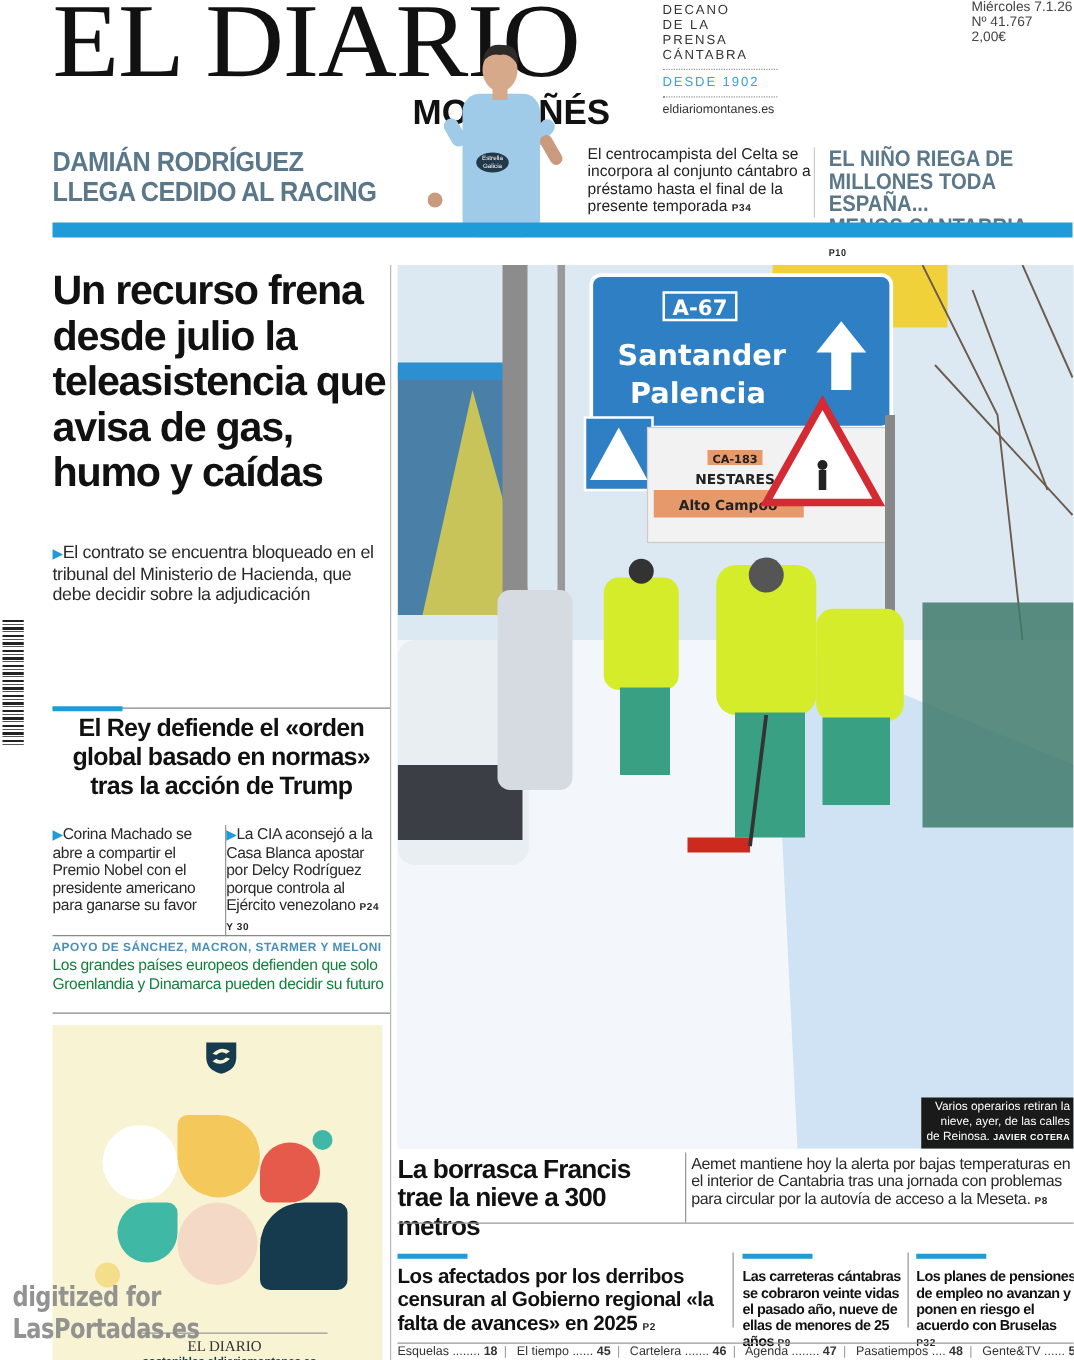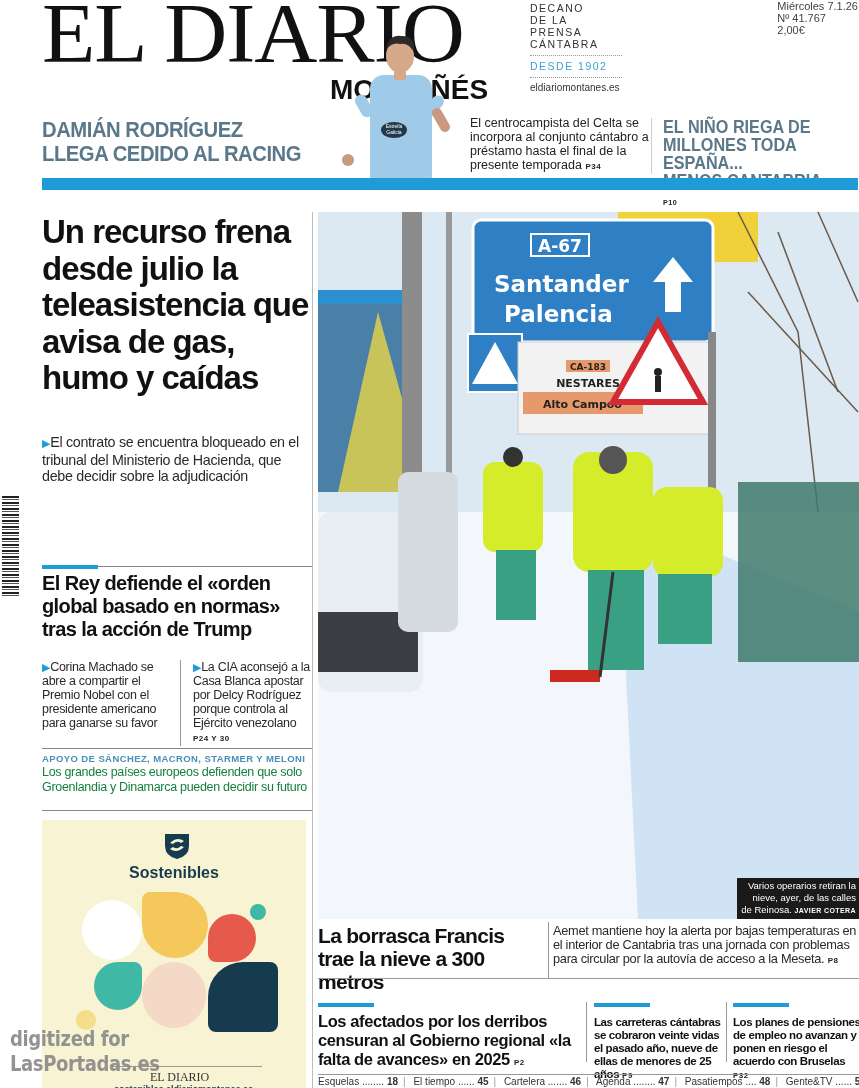--- a/index.html
+++ b/index.html
@@ -27,24 +27,24 @@
   
   .lead-head { position: absolute; left: 42px; top: 214px; width: 270px; font-weight: 900; font-size: 33px; line-height: 36.5px; letter-spacing: -1px; color: #111; }
   .lead-bullets { position: absolute; left: 42px; top: 434px; width: 268px; font-size: 14.3px; line-height: 16.5px; color: #2a2a2a; letter-spacing: -0.3px; }
   .lead-bullets p { margin-bottom: 10px; }
   .tri { color: #1f9cd8; font-size: 11px; }
   .vline-left { position: absolute; left: 312px; top: 212px; width: 1px; height: 876px; background: #bbb; }
 
   .rule { position: absolute; left: 42px; height: 1px; background: #888; }
   .kicker-bar { position: absolute; left: 42px; width: 56px; height: 4px; background: #1f9cd8; }
 
-  .rey-head { position: absolute; left: 42px; top: 572px; width: 270px; font-weight: 900; font-size: 20px; line-height: 23px; letter-spacing: -0.6px; color: #111; }
+  .rey-head { position: absolute; left: 42px; top: 572px; width: 270px; font-weight: 900; font-size: 20px; line-height: 23px; letter-spacing: -0.6px; color: #111; text-align: center; }
   .rey-col { position: absolute; top: 660px; font-size: 12.5px; line-height: 14px; color: #2a2a2a; letter-spacing: -0.3px; }
   .rey-col1 { left: 42px; width: 128px; }
-  .rey-col2 { left: 180px; width: 130px; border-left: 1px solid #999; padding-left: 12px; }
+  .rey-col2 { left: 180px; width: 130px; border-left: 1px solid #999; padding-left: 0; }
   .apoyo-kicker { position: absolute; left: 42px; top: 753px; font-size: 9.5px; font-weight: bold; color: #4a8fb8; letter-spacing: 0.4px; }
   .apoyo-text { position: absolute; left: 42px; top: 765px; width: 270px; font-size: 12.5px; line-height: 14.5px; color: #15803d; letter-spacing: -0.3px; }
 
   
   .ad { position: absolute; left: 42px; top: 820px; width: 264px; height: 268px; background: #f8f3d3; }
   .ad-logo { position: absolute; left: 120px; top: 10px; width: 30px; height: 30px; }
   .ad-title { position: absolute; left: 0; width: 100%; top: 44px; text-align: center; font-weight: bold; font-size: 16px; color: #173b4e; }
   .petal { position: absolute; width: 60px; height: 60px; }
   .ad-url { position: absolute; left: 72px; top: 232px; font-size: 9px; font-weight: bold; color: #173b4e; margin-top: 32px; }
   .ad-line { position: absolute; left: 70px; top: 246px; width: 150px; height: 1px; background: #999; }
@@ -143,21 +143,20 @@
 <div class="rule" style="top:748px;width:270px;"></div>
 <div class="apoyo-kicker">APOYO DE SÁNCHEZ, MACRON, STARMER Y MELONI</div>
 <div class="apoyo-text">Los grandes países europeos defienden que solo Groenlandia y Dinamarca pueden decidir su futuro</div>
 <div class="rule" style="top:810px;width:270px;"></div>
 
 <div class="ad">
   <svg class="ad-logo" viewBox="0 0 30 30">
     <path d="M3 4 L27 4 L27 16 Q27 26 15 29 Q3 26 3 16Z" fill="#173b4e"></path>
     <path d="M8 13 Q15 6 22 11 L19 13 Q15 10 11 14Z M22 17 Q15 24 8 19 L11 17 Q15 20 19 16Z" fill="#f8f3d3"></path>
   </svg>
-  <div class="ad-title">Sostenibles</div>
   <div class="petal" style="left:40px;top:80px;border-radius:50%;background:#fff;"></div>
   <div class="petal" style="left:100px;top:72px;width:66px;height:66px;border-radius:8px 50% 50% 50%;background:#f4c85a;"></div>
   <div class="petal" style="left:166px;top:94px;width:48px;height:48px;border-radius:50% 50% 50% 8px;background:#e65a4c;"></div>
   <div class="petal" style="left:208px;top:84px;width:16px;height:16px;border-radius:50%;background:#3fb8a5;"></div>
   <div class="petal" style="left:52px;top:142px;width:48px;height:48px;border-radius:50% 8px 50% 50%;background:#3fb8a5;"></div>
   <div class="petal" style="left:100px;top:142px;width:64px;height:66px;border-radius:50% 50% 50% 50%;background:#f4d9c6;"></div>
   <div class="petal" style="left:166px;top:142px;width:70px;height:70px;border-radius:50% 8px 8px 8px;background:#173b4e;"></div>
   <div class="petal" style="left:34px;top:190px;width:20px;height:20px;border-radius:50%;background:#f4de8a;"></div>
   <div class="ad-url">sostenibles.eldiariomontanes.es</div>
   <div class="ad-line"></div>

